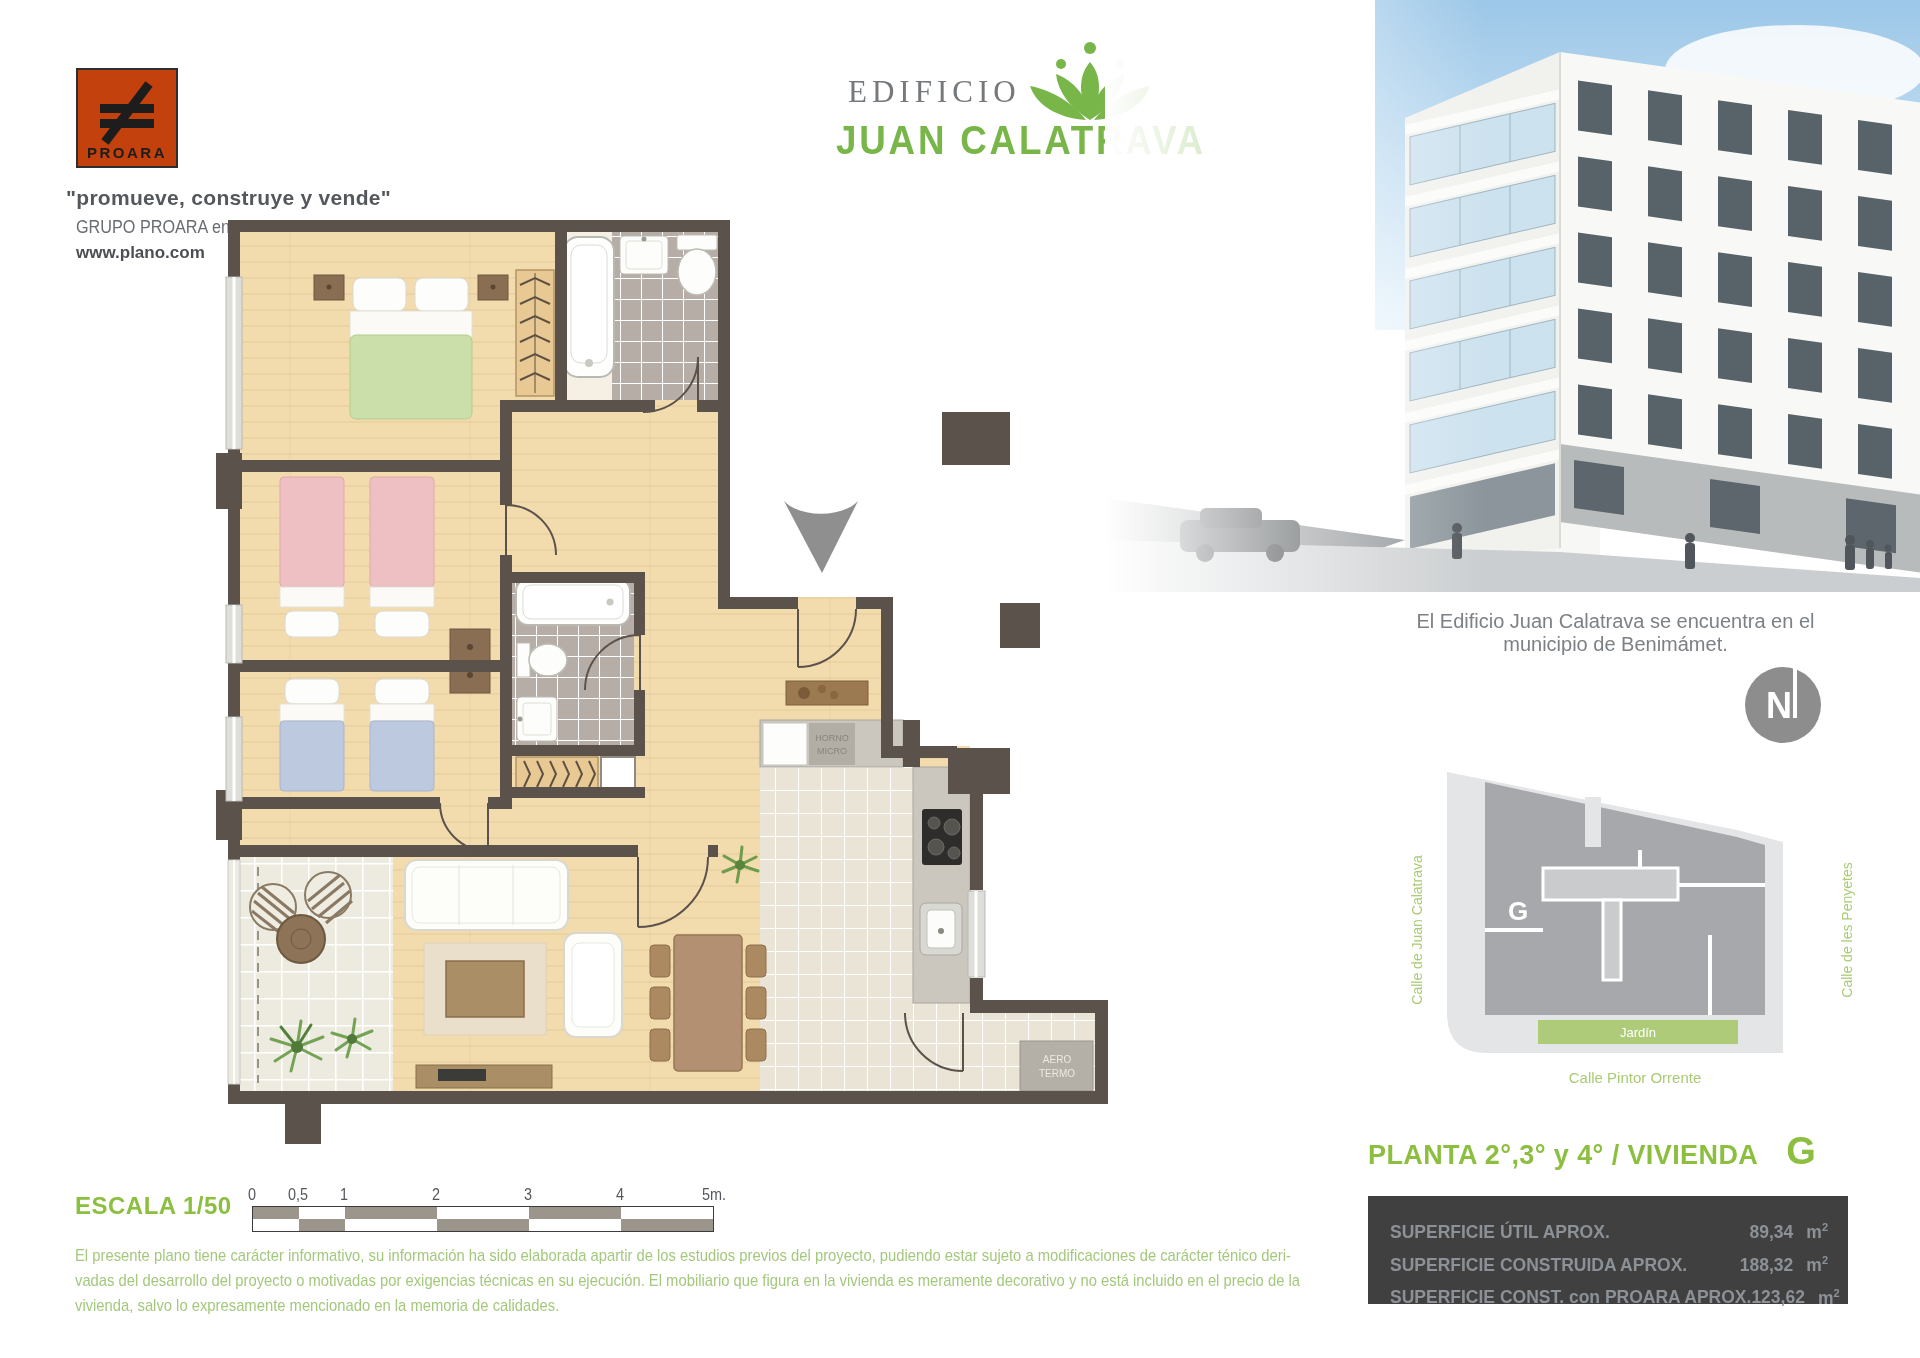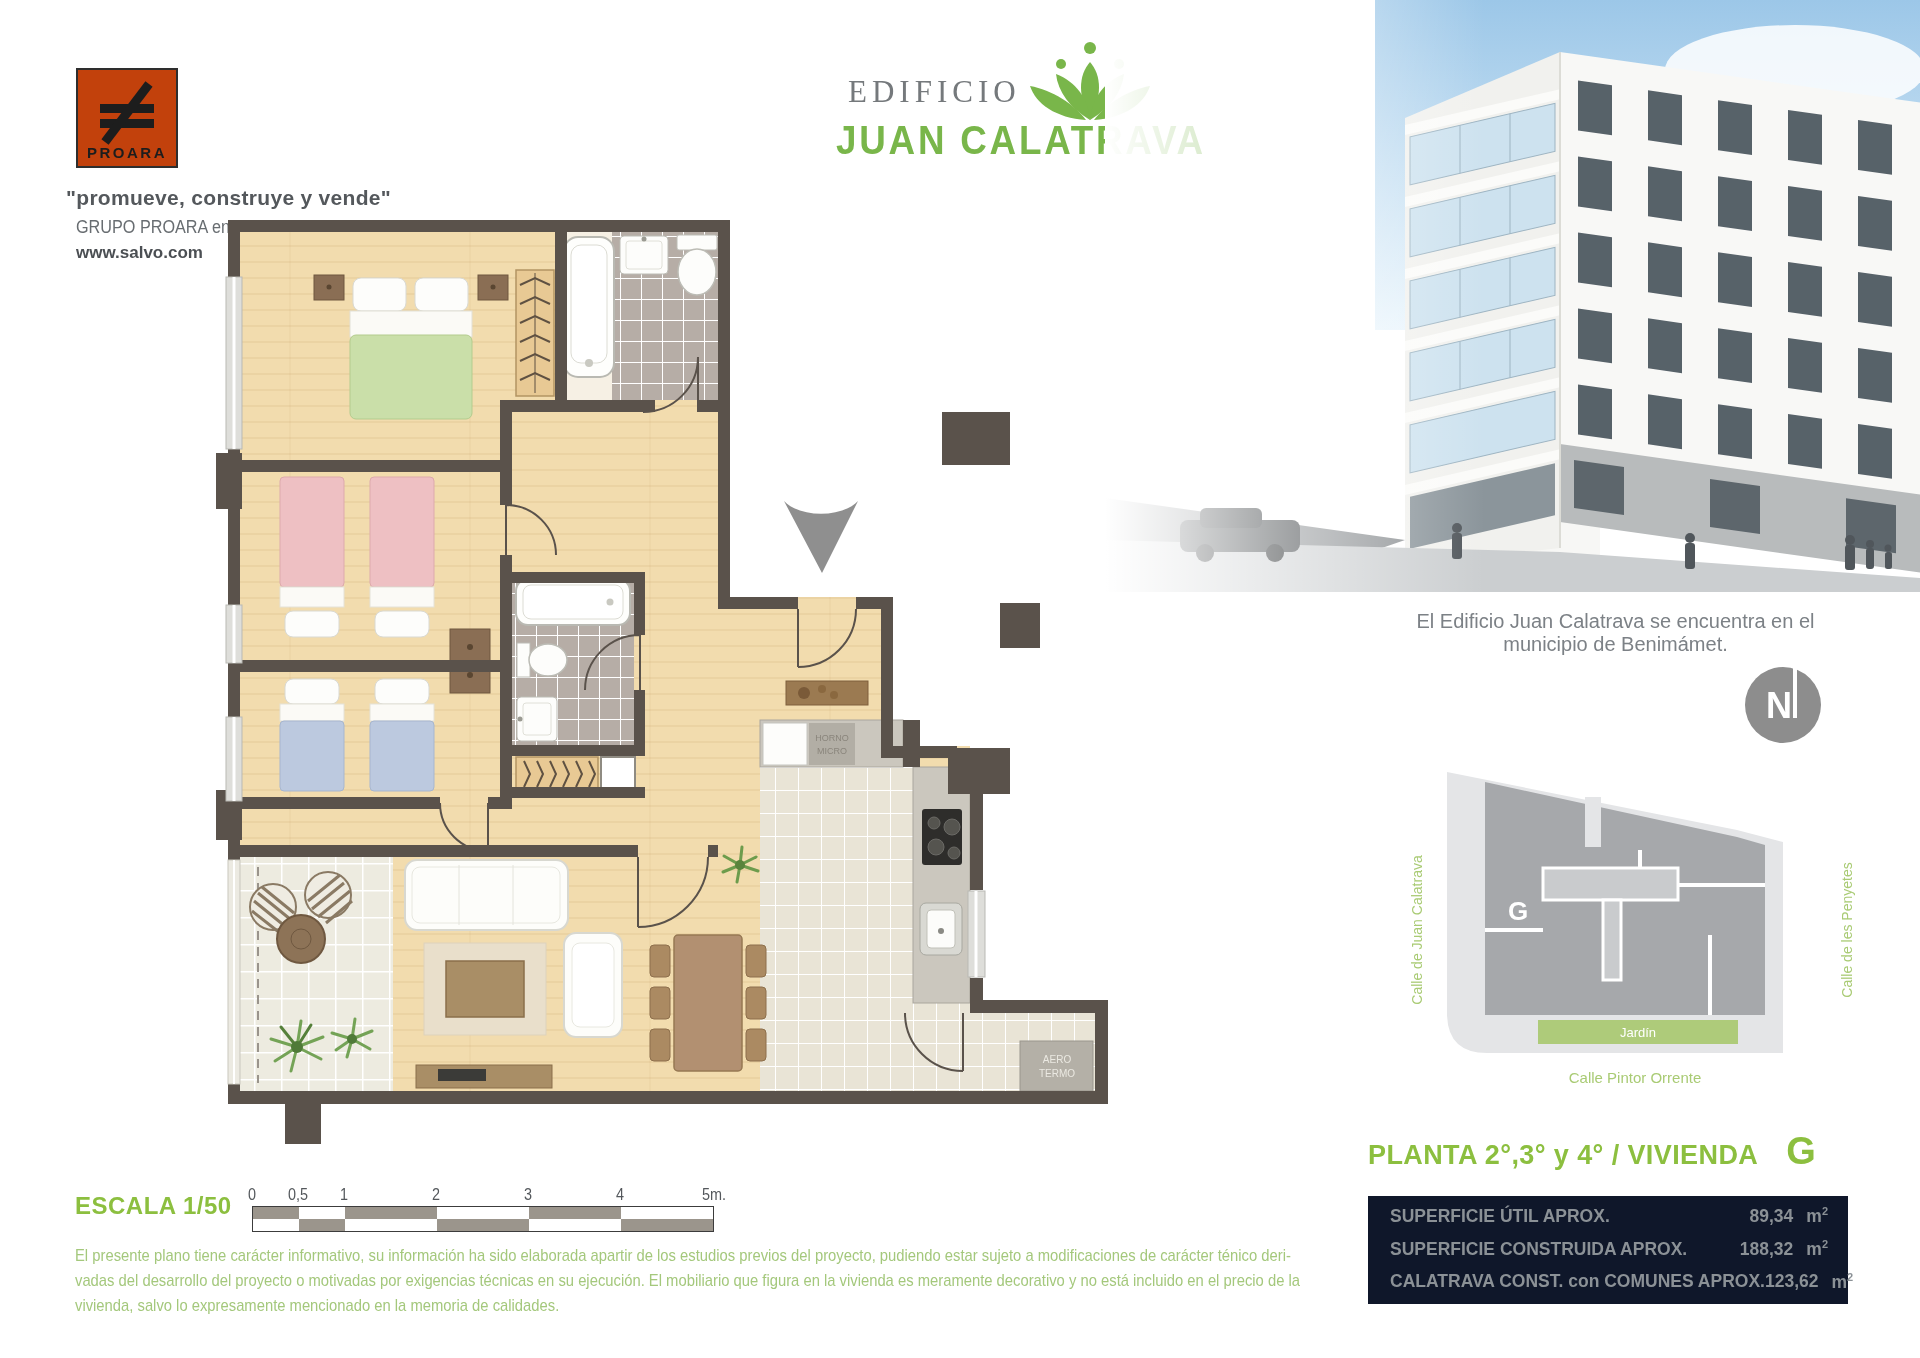--- a/index.html
+++ b/index.html
@@ -14,21 +14,21 @@
   .edificio{left:848px;top:74px;font-family:"Liberation Serif",serif;font-size:31px;color:#75797c;letter-spacing:5px;}
   .lotus{left:1028px;top:30px;}
   .jc-name{left:836px;top:118px;font-size:40px;font-weight:bold;color:#79b64a;letter-spacing:3px;transform:scaleX(.92);transform-origin:left top;white-space:nowrap;}
   
   .render-wrap{left:1105px;top:0;width:815px;height:592px;}
   .caption{left:1383px;top:610px;width:465px;text-align:center;font-size:20px;color:#7c8186;}
   .compass{left:1742px;top:646px;}
   .planta-line{left:1368px;top:1130px;display:flex;align-items:baseline;gap:28px;color:#8cbf3f;white-space:nowrap;}
   .planta-prefix{font-size:27px;font-weight:bold;letter-spacing:.4px;}
   .planta-unit{font-size:38px;font-weight:bold;}
-  .areas-box{left:1368px;top:1196px;width:480px;height:108px;background:#0f172a;box-sizing:border-box;padding:1px 20px 0 22px;}
+  .areas-box{left:1368px;top:1196px;width:480px;height:108px;background:#404040;box-sizing:border-box;padding:17px 20px 0 22px;}
   .area-row{display:flex;align-items:baseline;font-size:17.5px;font-weight:bold;color:#8b9196;line-height:28px;white-space:nowrap;}
   .area-val{margin-left:auto;}
   .area-u{margin-left:13px;}
   .area-u sup{font-size:11px;}
   
   .escala{left:75px;top:1192px;font-size:24px;font-weight:bold;color:#8cbf3f;letter-spacing:.5px;text-align:center;}
   .scalebar{left:248px;top:1186px;width:480px;height:52px;}
   .tick{position:absolute;top:0;font-size:16px;color:#54585c;transform:translateX(-50%) scaleX(.9);white-space:nowrap;}
   .bar{position:absolute;left:4px;top:20px;width:460px;height:24px;border:1px solid #3c3c3c;display:flex;flex-wrap:wrap;}
   .seg{height:12px;box-sizing:border-box;}
@@ -44,21 +44,21 @@
 <div class="abs logo-box">
   <svg width="98" height="96" viewBox="0 0 98 96">
     <rect x="22" y="34" width="54" height="9" fill="#1d1d1d"></rect>
     <rect x="22" y="49" width="54" height="9" fill="#1d1d1d"></rect>
     <line x1="27" y1="72" x2="71" y2="14" stroke="#1d1d1d" stroke-width="9"></line>
     <text x="49" y="88" text-anchor="middle" font-family="Liberation Serif, serif" font-weight="bold" font-size="15" letter-spacing="2.5" fill="#1d1d1d">PROARA</text>
   </svg>
 </div>
 <div class="abs tagline">"promueve, construye y vende"</div>
 <div class="abs subtitle">GRUPO PROARA en Valencia desde 1969</div>
-<div class="abs website">www.salvo.com</div>
+<div class="abs website">www.plano.com</div>
 
 <div class="abs edificio">EDIFICIO</div>
 <svg class="abs lotus" width="124" height="100" viewBox="0 0 124 100">
   <g fill="#79b64a">
     <path d="M62,90 C50,66 50,46 62,32 C74,46 74,66 62,90 Z"></path>
     <path d="M62,90 C42,78 30,62 28,44 C48,52 60,68 62,90 Z"></path>
     <path d="M62,90 C82,78 94,62 96,44 C76,52 64,68 62,90 Z"></path>
     <path d="M58,90 C28,88 8,74 2,56 C24,60 46,74 58,90 Z"></path>
     <path d="M66,90 C96,88 116,74 122,56 C100,60 78,74 66,90 Z"></path>
     <circle cx="33" cy="34" r="5"></circle>
@@ -222,21 +222,21 @@
     <span>SUPERFICIE ÚTIL APROX.</span>
     <span class="area-val">89,34</span>
     <span class="area-u"><span>m</span><sup>2</sup></span>
   </div>
   <div class="area-row">
     <span>SUPERFICIE CONSTRUIDA APROX.</span>
     <span class="area-val">188,32</span>
     <span class="area-u"><span>m</span><sup>2</sup></span>
   </div>
   <div class="area-row">
-    <span>CALATRAVA CONST. con COMUNES APROX.</span>
+    <span>SUPERFICIE CONST. con PROARA APROX.</span>
     <span class="area-val">123,62</span>
     <span class="area-u"><span>m</span><sup>2</sup></span>
   </div>
 </div>
 
 <div class="abs escala">ESCALA 1/50</div>
 <div class="abs scalebar">
   <span class="tick" style="left:4px">0</span>
   <span class="tick" style="left:50px">0,5</span>
   <span class="tick" style="left:96px">1</span>

